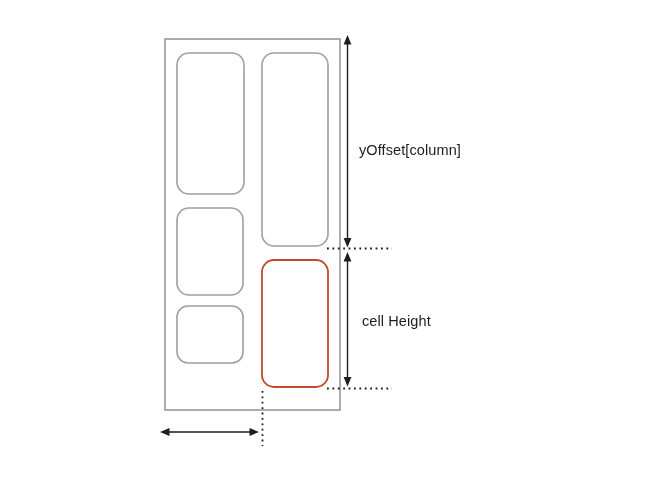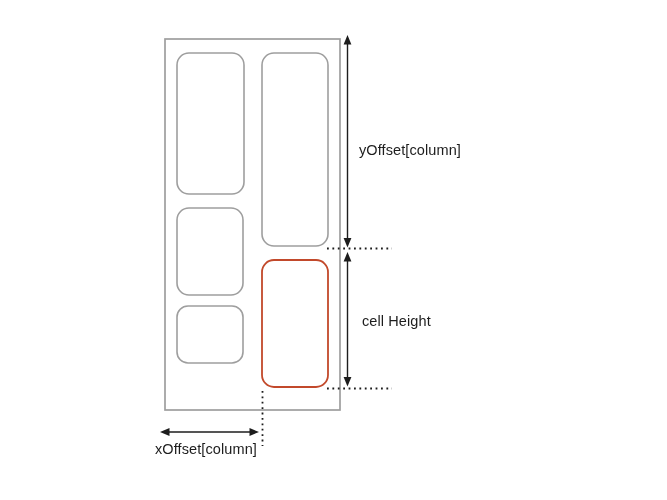--- a/index.html
+++ b/index.html
@@ -59,15 +59,14 @@
 
     <line x1="327" y1="248.5" x2="392" y2="248.5" stroke-width="1.8" stroke-dasharray="1.8 3.6" stroke="#1d1d1d"></line>
     <line x1="327" y1="388.5" x2="392" y2="388.5" stroke-width="1.8" stroke-dasharray="1.8 3.6" stroke="#1d1d1d"></line>
     <line x1="262.5" y1="391" x2="262.5" y2="446" stroke-width="1.8" stroke-dasharray="1.8 3.6" stroke="#1d1d1d"></line>
   </svg>
 
   <div class="label label-yoffset">yOffset[column]</div>
 
   <div class="label label-cellheight">cell Height</div>
 
-  <div class="label label-xoffset">xOffset[column]</div>
 
 </div>
 
 </body></html>

